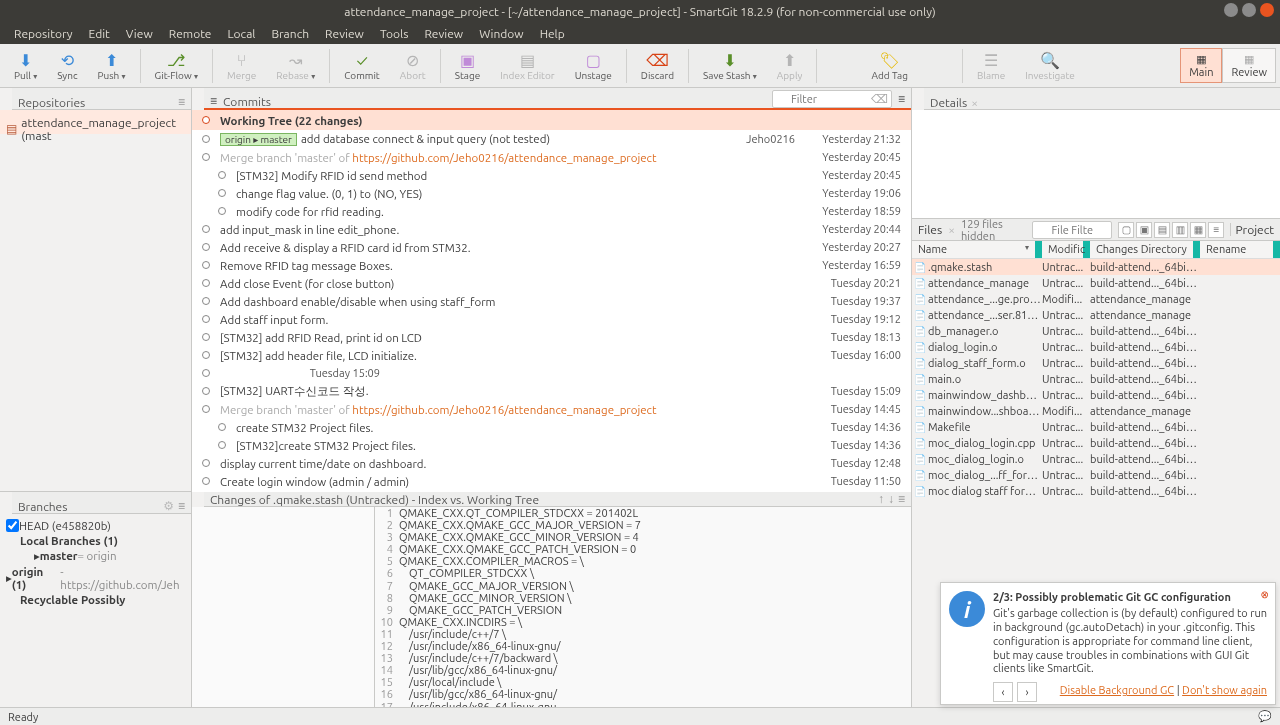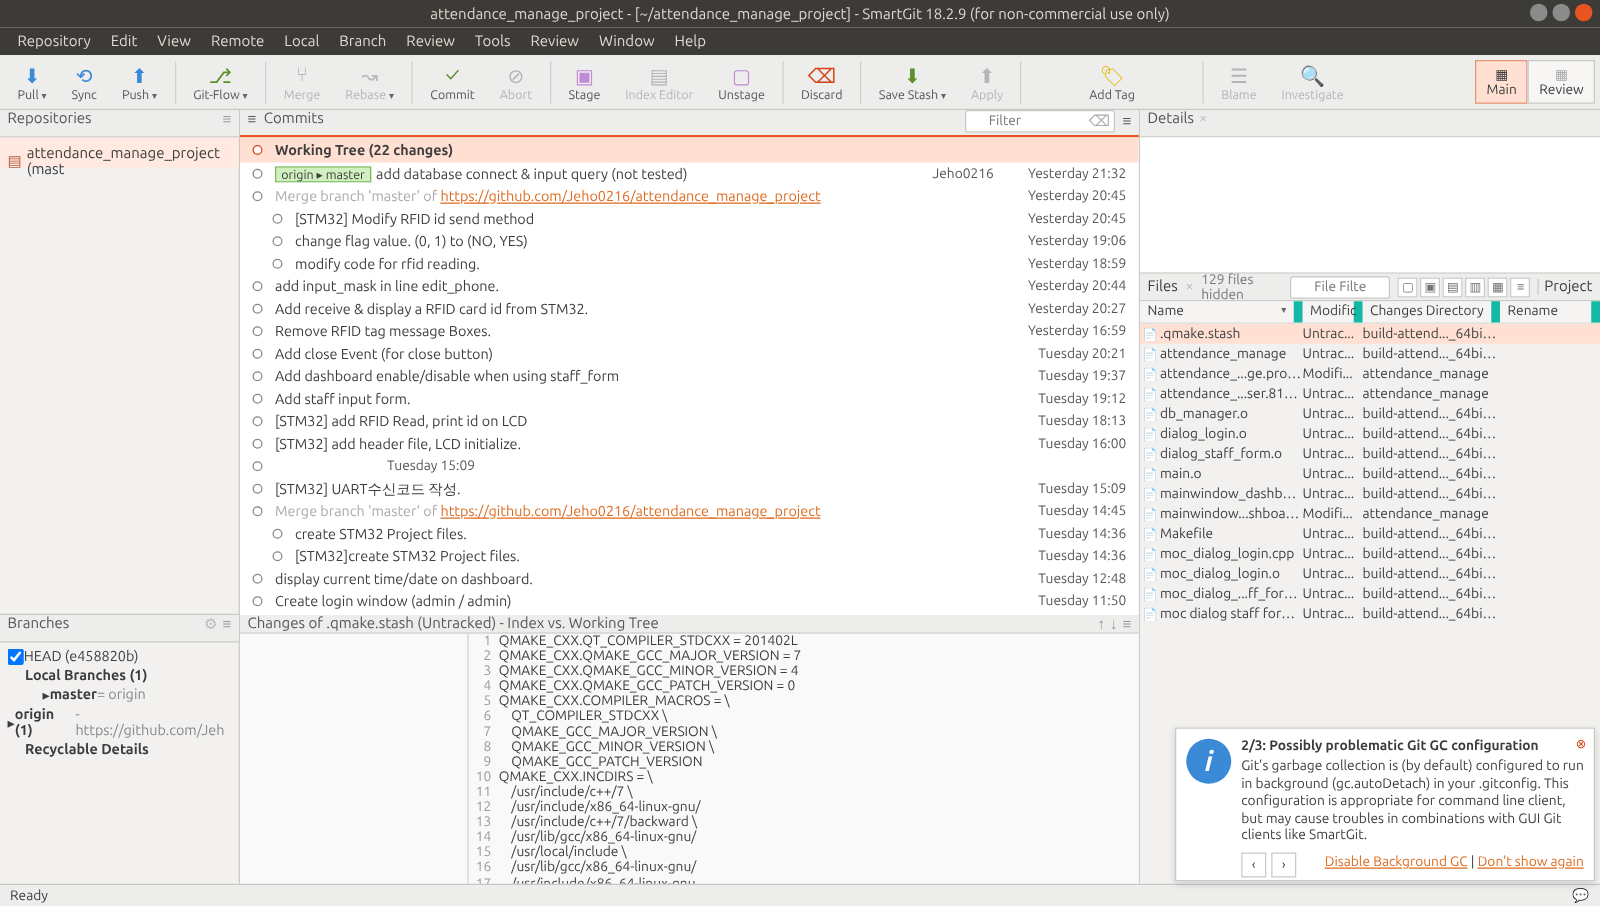--- a/index.html
+++ b/index.html
@@ -17,21 +17,21 @@
 .tb-btn .lbl { font-size:10px; }
 .tb-sep { width:1px; height:34px; background:#d0d0ce; margin:0 4px; }
 .tb-spacer{flex:1;}
 .view-toggle{display:flex; margin-left:6px;}
 .view-toggle .vt{ padding:4px 8px; border:1px solid #c9c9c7; background:#f7f6f5; font-size:11px; }
 .view-toggle .vt.active{ background:#ffe0d3; border-color:#e59476;}
 .panel-row { display:flex; height:calc(100% - 22px - 22px - 44px - 18px); }
 .left-col { width:192px; border-right:1px solid #c9c9c7; display:flex; flex-direction:column; }
 .mid-col { flex:1; display:flex; flex-direction:column; border-right:1px solid #c9c9c7; min-width:0;}
 .right-col { width:368px; display:flex; flex-direction:column; }
-.panel-header { height:22px; background:#ededec; border-bottom:1px solid #c9c9c7; display:flex; align-items:flex-start; padding:0 6px; font-size:12px; color:#555; }
+.panel-header { height:22px; background:#ededec; border-bottom:1px solid #c9c9c7; display:flex; align-items:flex-end; padding:0 6px; font-size:12px; color:#555;margin-left:12px; }
 .panel-header.orange-underline { border-bottom:2px solid #e95420;}
 .panel-header .ph-title{ }
 .panel-header .filter { margin-left:auto; display:flex; align-items:center; }
 .filter-input { width:120px; height:18px; border:1px solid #c9c9c7; border-radius:2px; padding:0 18px 0 18px; background:#fff; font-size:11px; position:relative;}
 .filter-wrap{position:relative; display:inline-block;}
 .filter-wrap .mag{position:absolute; left:4px; top:2px; color:#777;}
 .filter-wrap .clr{position:absolute; right:4px; top:2px; color:#aaa;}
 .repo-list { padding:4px 2px; background:#ffe9e0; height:24px;}
 .repo-item { display:flex; align-items:center; padding:2px 4px; gap:4px; }
 .repo-icon{color:#b85c3c;}
@@ -39,21 +39,21 @@
 .commit-row { display:flex; align-items:center; height:18px; font-size:11.5px; }
 .commit-row.wt { background:#ffe0d3; font-weight:bold; height:20px;}
 .commit-row .graph { width:28px; flex-shrink:0; display:flex; justify-content:center; align-items:center; position:relative;}
 .commit-row .dot{ width:8px; height:8px; border:1.5px solid #888; border-radius:4px; background:#fff;}
 .commit-row.wt .dot{border-color:#d84315; background:#fff;}
 .commit-row .msg { flex:1; overflow:hidden; text-overflow:ellipsis; white-space:nowrap; padding-right:6px;}
 .commit-row .auth { width:60px; text-align:right; padding-right:6px; color:#555; font-size:11px;}
 .commit-row .date { width:110px; text-align:right; padding-right:10px; color:#555; font-size:11px;}
 .ref-tag { display:inline-block; background:#d0f0c0; border:1px solid #7bb661; padding:0 4px; font-size:10px; margin-right:4px;}
 .merge-txt{color:#aaa;}
-.link{color:#dd6b20; text-decoration:underline;margin-top:36px;}
+.link{color:#dd6b20; margin-top:36px;}
 .branches-pane{ border-top:1px solid #c9c9c7;}
 .branches-body{ padding:4px 6px; font-size:11.5px; }
 .branches-body .branch-row{ padding:1px 0; display:flex; align-items:center;}
 .tree-indent{display:inline-block; width:14px;}
 .bold{font-weight:bold;}
 .changes-pane{ flex:1; display:flex; flex-direction:column; min-height:0;}
 .diff-area{ flex:1; display:flex; }
 .diff-left{ flex:1; background:#fafafa; border-right:1px solid #c9c9c7;}
 .diff-right{ width:536px; background:#f9f9f9; font-family:"Ubuntu Mono","Courier New",monospace; font-size:11px; overflow:hidden; position:relative;}
 .diff-right .ln{ display:inline-block; width:24px; text-align:right; color:#999; padding-right:6px;}
@@ -232,21 +232,21 @@
             <span>HEAD (e458820b)</span>
           </div>
         <div class="branch-row">
             <span class="tree-indent"></span>
             <span class="bold">Local Branches (1)</span>
           </div>
         <div class="branch-row"><span class="tree-indent"></span><span class="tree-indent"></span>▸ <span class="bold">master</span><span style="color:#888"> = origin</span></div>
         <div class="branch-row">▸ <span class="bold">origin (1)</span><span style="color:#888"> - https://github.com/Jeh</span></div>
         <div class="branch-row">
             <span class="tree-indent"></span>
-            <span class="bold">Recyclable Details</span>
+            <span class="bold">Recyclable Possibly</span>
           </div>
       </div>
     </div>
   </div>
 
   <div class="mid-col">
     <div class="vsplit h404">
       <div class="panel-header orange-underline">
         <span style="margin-right:6px">≡</span>
         <span class="ph-title">Commits</span>

